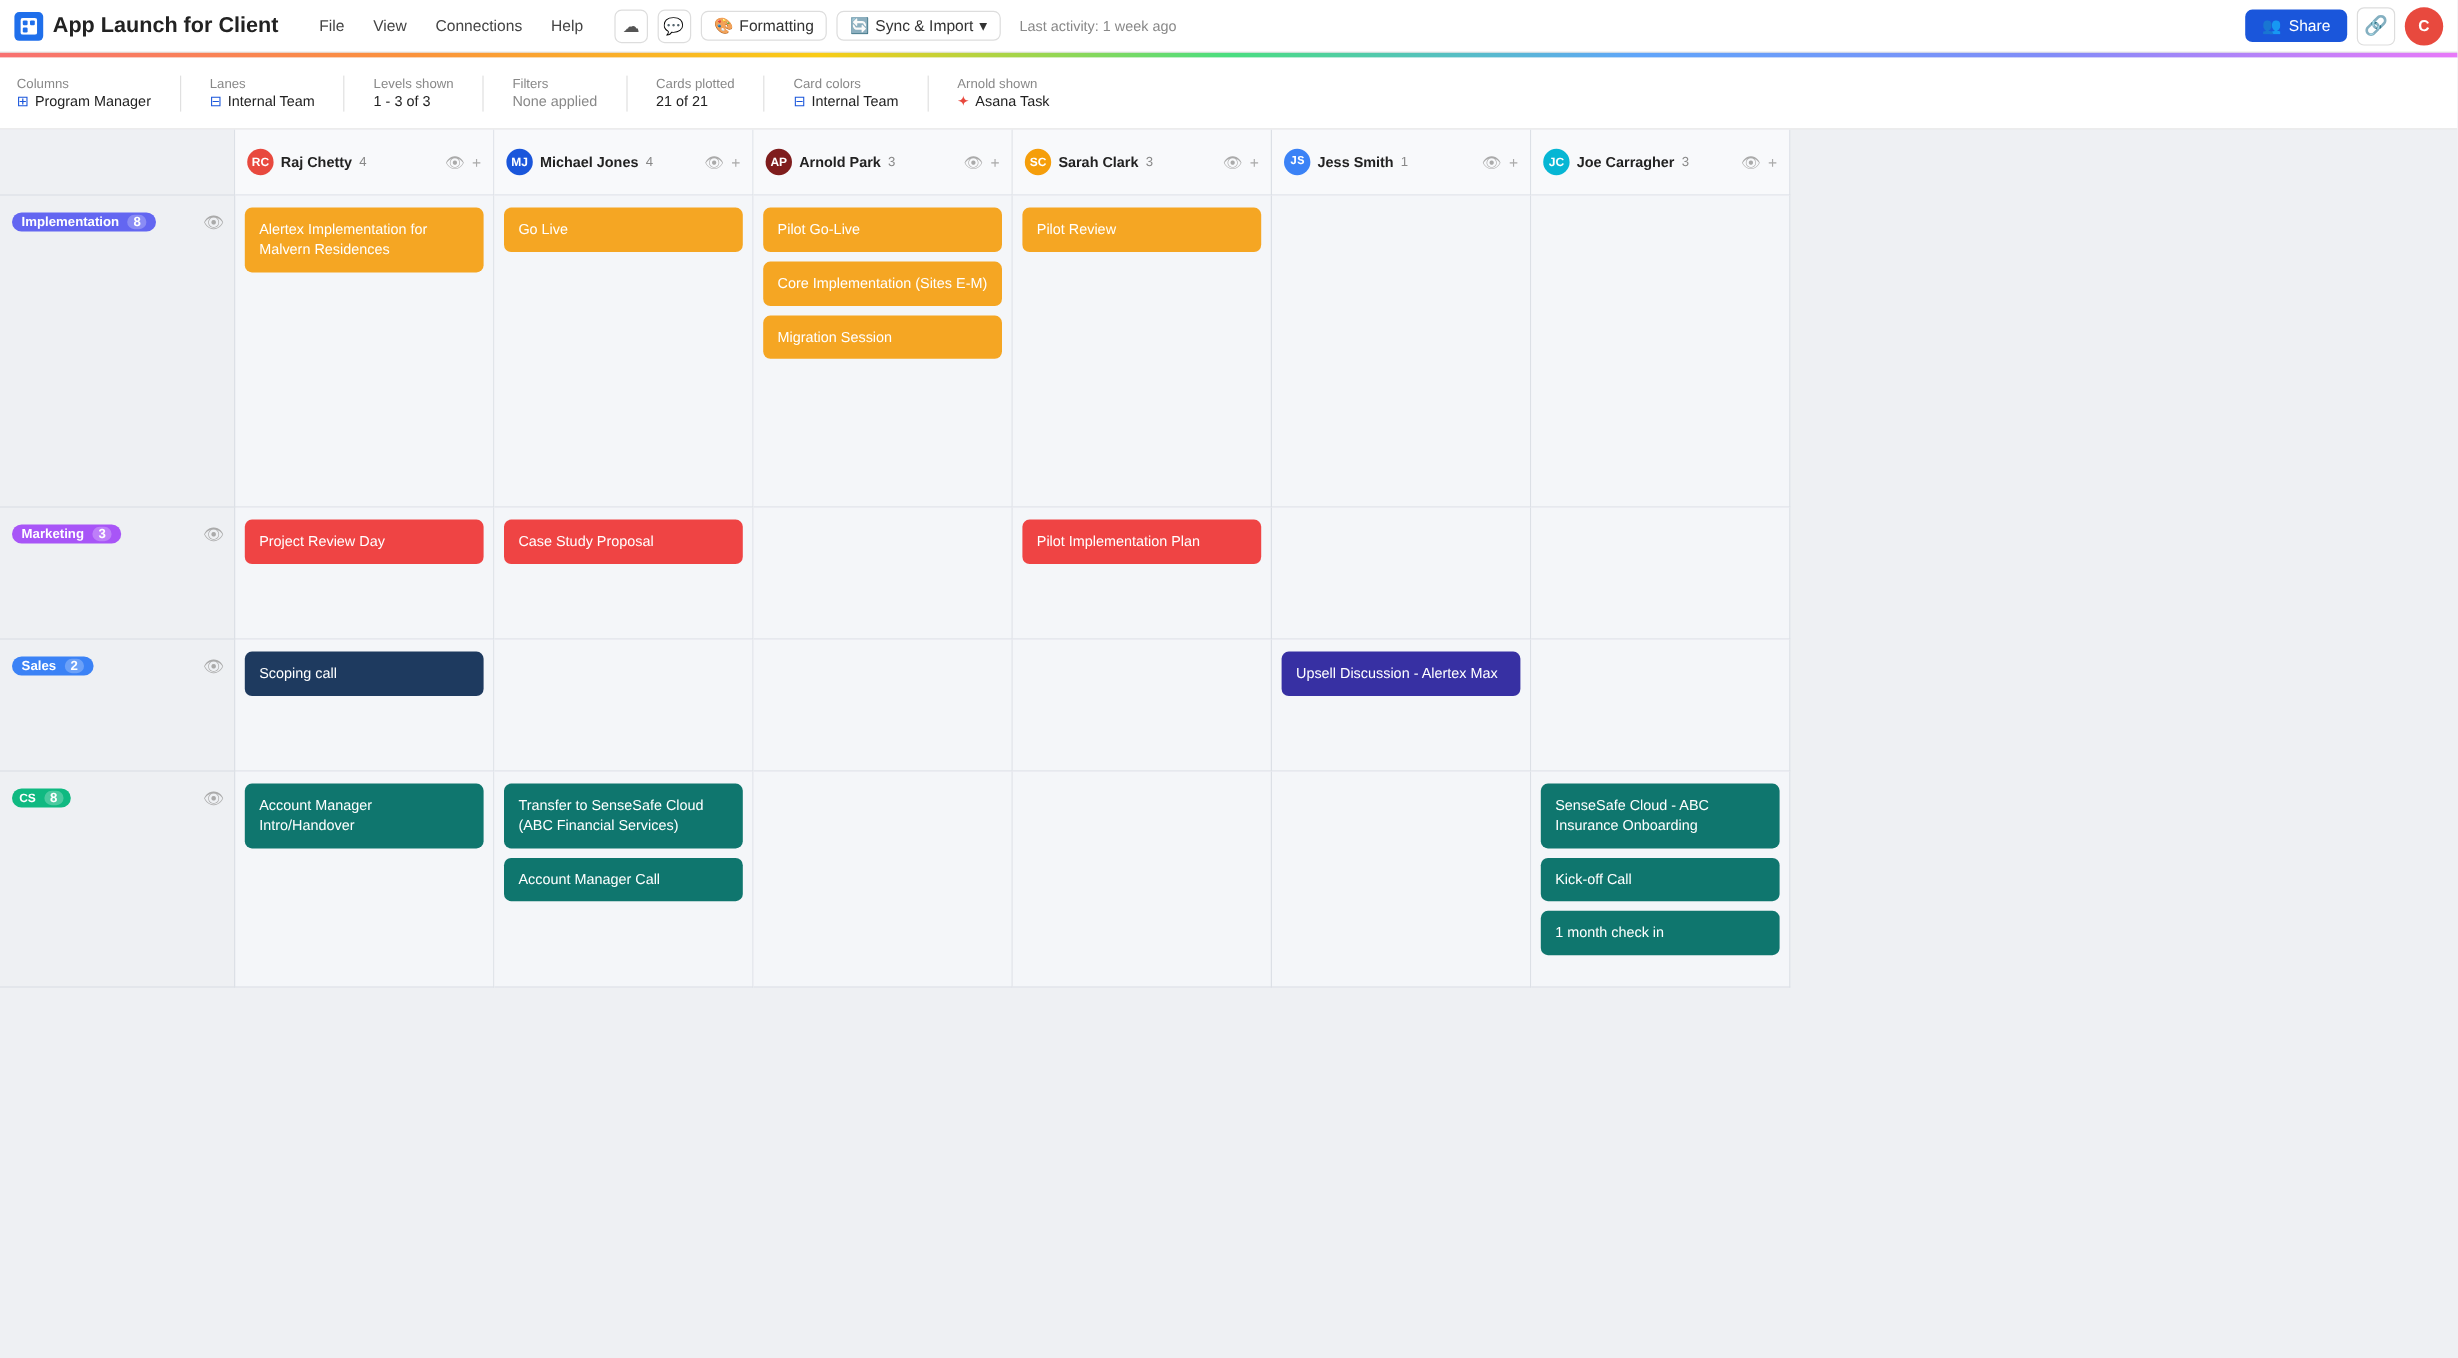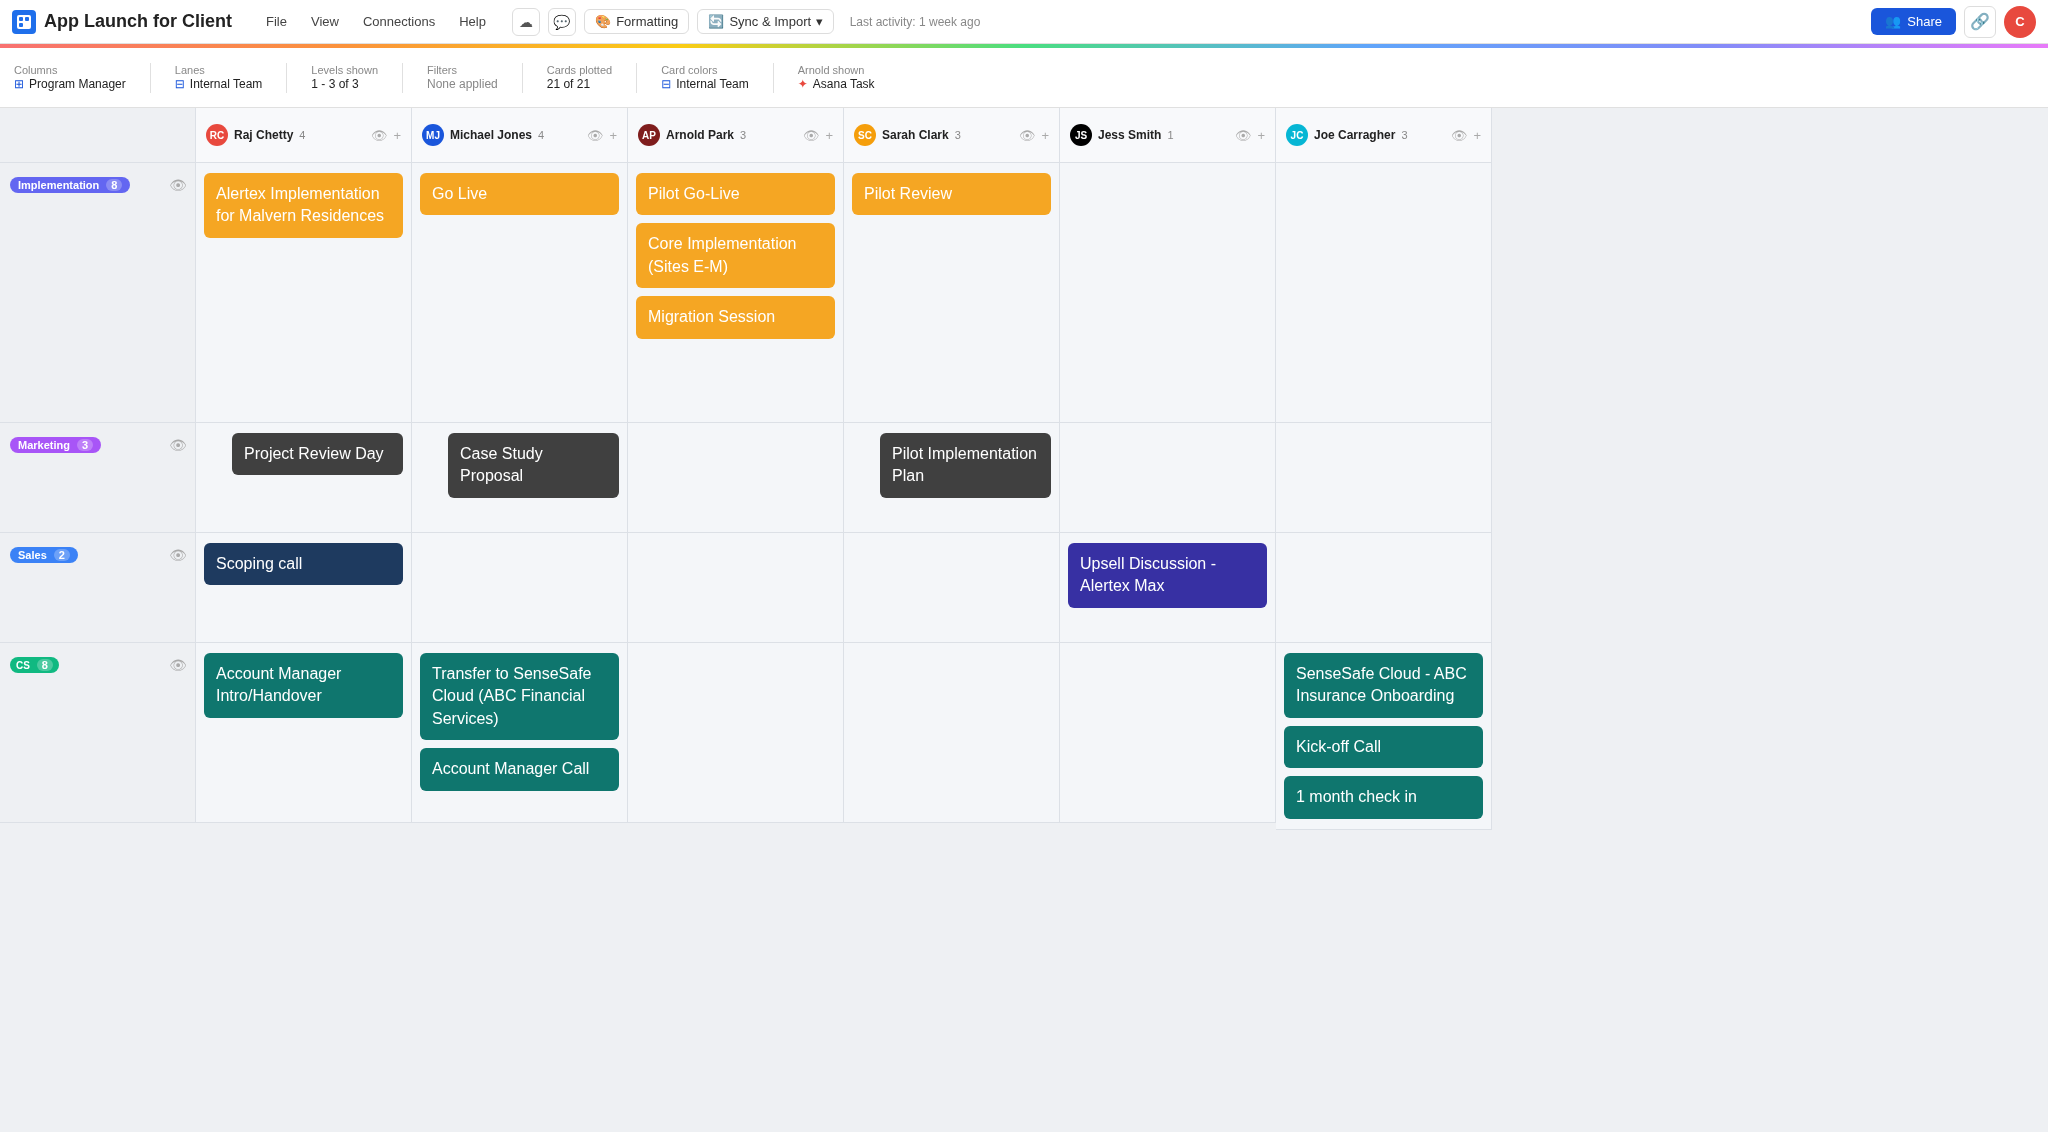--- a/index.html
+++ b/index.html
@@ -57,30 +57,30 @@
     .person-col { flex-shrink: 0; width: 216px; display: flex; flex-direction: column; background: #eef0f3; }
     .person-header { height: 55px; border-bottom: 1px solid #dce0e6; border-right: 1px solid #dce0e6; display: flex; align-items: center; padding: 0 10px; gap: 6px; background: #f8f9fb; }
     .person-name { font-size: 12px; font-weight: 600; color: #222; }
     .person-count { font-size: 11px; color: #888; }
     .person-actions { margin-left: auto; display: flex; gap: 6px; align-items: center; color: #aaa; cursor: pointer; font-size: 13px; }
     .person-avatar { width: 22px; height: 22px; border-radius: 50%; display: flex; align-items: center; justify-content: center; font-size: 10px; font-weight: 700; color: #fff; flex-shrink: 0; }
     .av-raj { background: #e8493e; }
     .av-michael { background: #1a56db; }
     .av-arnold { background: #7f1d1d; }
     .av-sarah { background: #f59e0b; }
-    .av-jess { background: #000000; }
+    .av-jess { background: #3b82f6; font-family: Liberation Mono, monospace; }
     .av-joe { background: #06b6d4; }
 
     .person-cell { border-bottom: 1px solid #dce0e6; border-right: 1px solid #dce0e6; min-height: 130px; padding: 10px 8px; display: flex; flex-direction: column; gap: 8px; background: #f4f6f9; }
     .person-cell.empty { background: #f4f6f9; }
 
     
-    .card { border-radius: 6px; padding: 10px 12px; font-size: 16px; font-weight: 500; color: #fff; cursor: pointer; line-height: 1.4; }
+    .card { border-radius: 6px; padding: 10px 12px; font-size: 12px; font-weight: 500; color: #fff; cursor: pointer; line-height: 1.4; }
     .card.orange { background: #f5a623; color: #fff; }
-    .card.purple { background: #404040; color: #fff; margin-left: 28px; }
+    .card.purple { background: #ef4444; color: #fff; }
     .card.dark-blue { background: #1e3a5f; color: #fff; }
     .card.teal { background: #0f766e; color: #fff; }
     .card.indigo { background: #3730a3; color: #fff; }
 
     
     .impl-cell { min-height: 260px; }
     .mkt-cell { min-height: 110px; }
     .sales-cell { min-height: 110px; }
     .cs-cell { min-height: 180px; }
 

